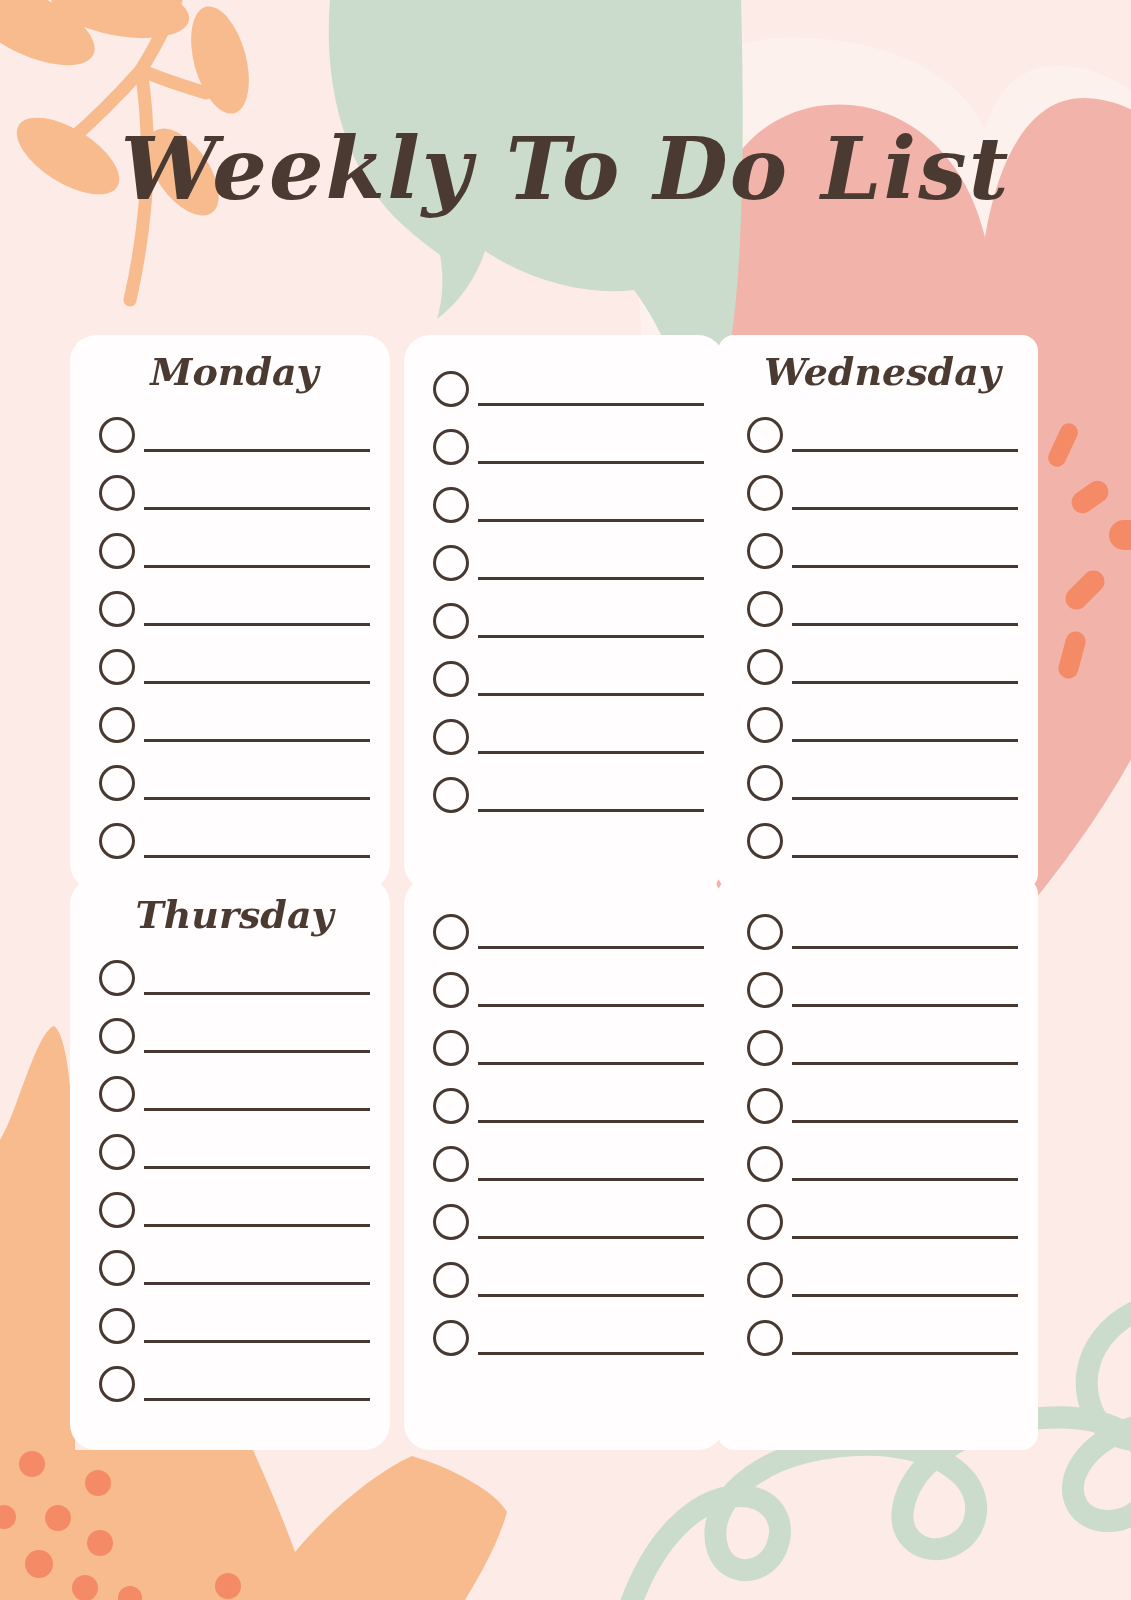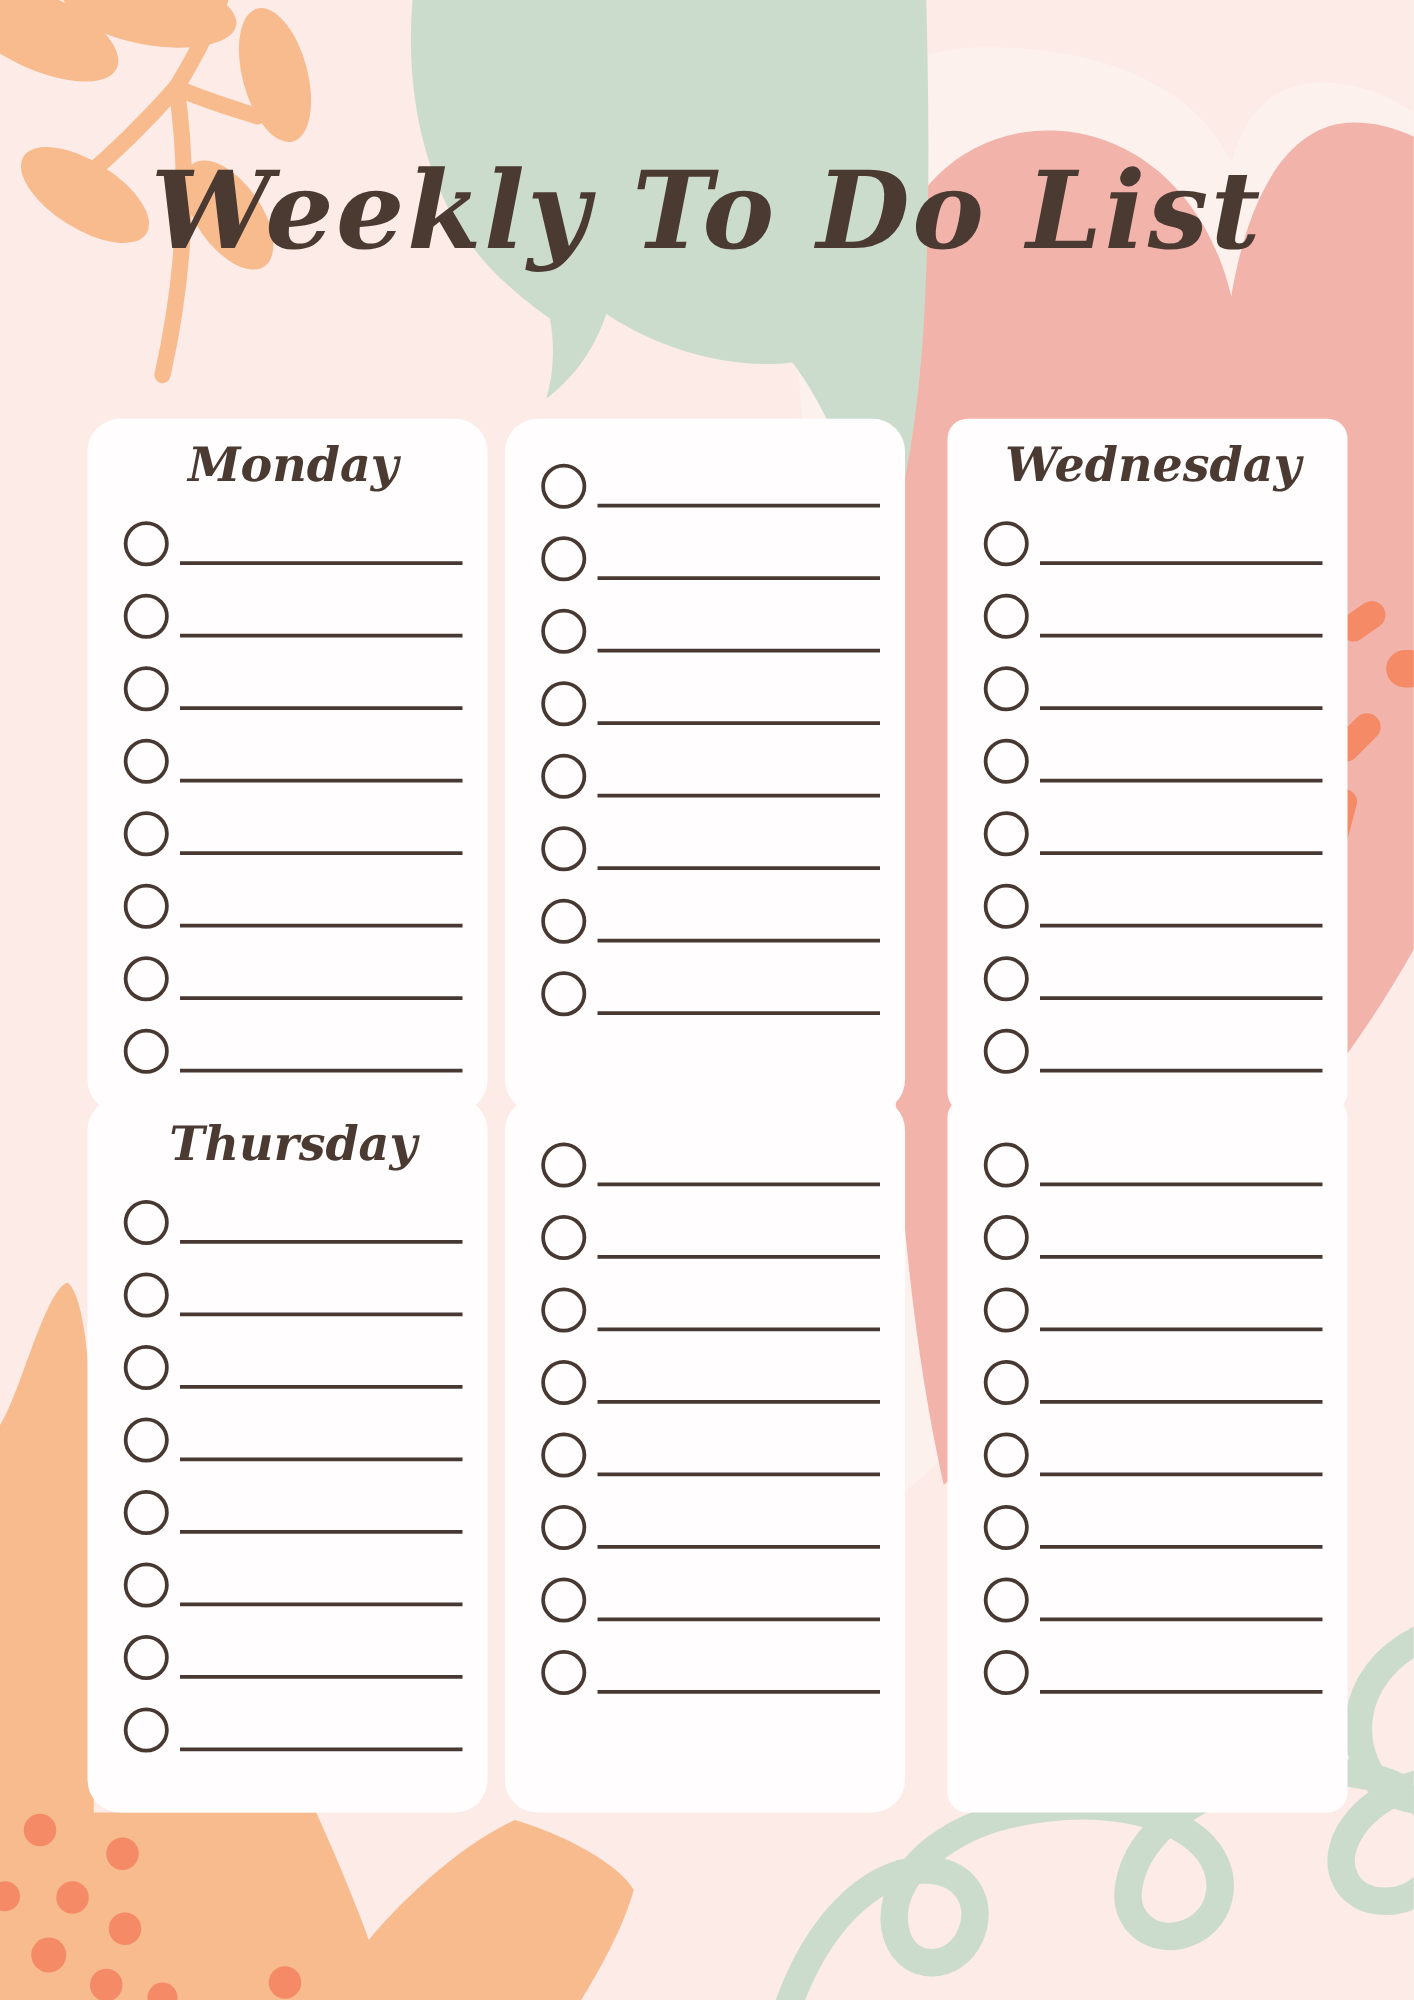--- a/index.html
+++ b/index.html
@@ -24,21 +24,21 @@
     background:var(--card,#fffdfd);
     border-radius:26px;
     box-sizing:border-box;
     padding:14px 20px 0 29px;
     z-index:2;
   }
   .card.r1{top:303px;height:555px;margin-top:32px;}
   .card.r2{top:878px;height:572px;}
   .card.c1{left:70px;}
   .card.c2{left:404px;}
-  .card.c3{left:758px;border-radius:16px;}
+  .card.c3{left:718px;border-radius:16px;}
   .card-header{
     height:46px;line-height:46px;
     text-align:center;
     font-style:italic;font-weight:bold;
     font-size:38px;
     color:var(--text-brown,#4b3a31);
   }
   .rows{display:block;}
   .row{
     height:58px;

